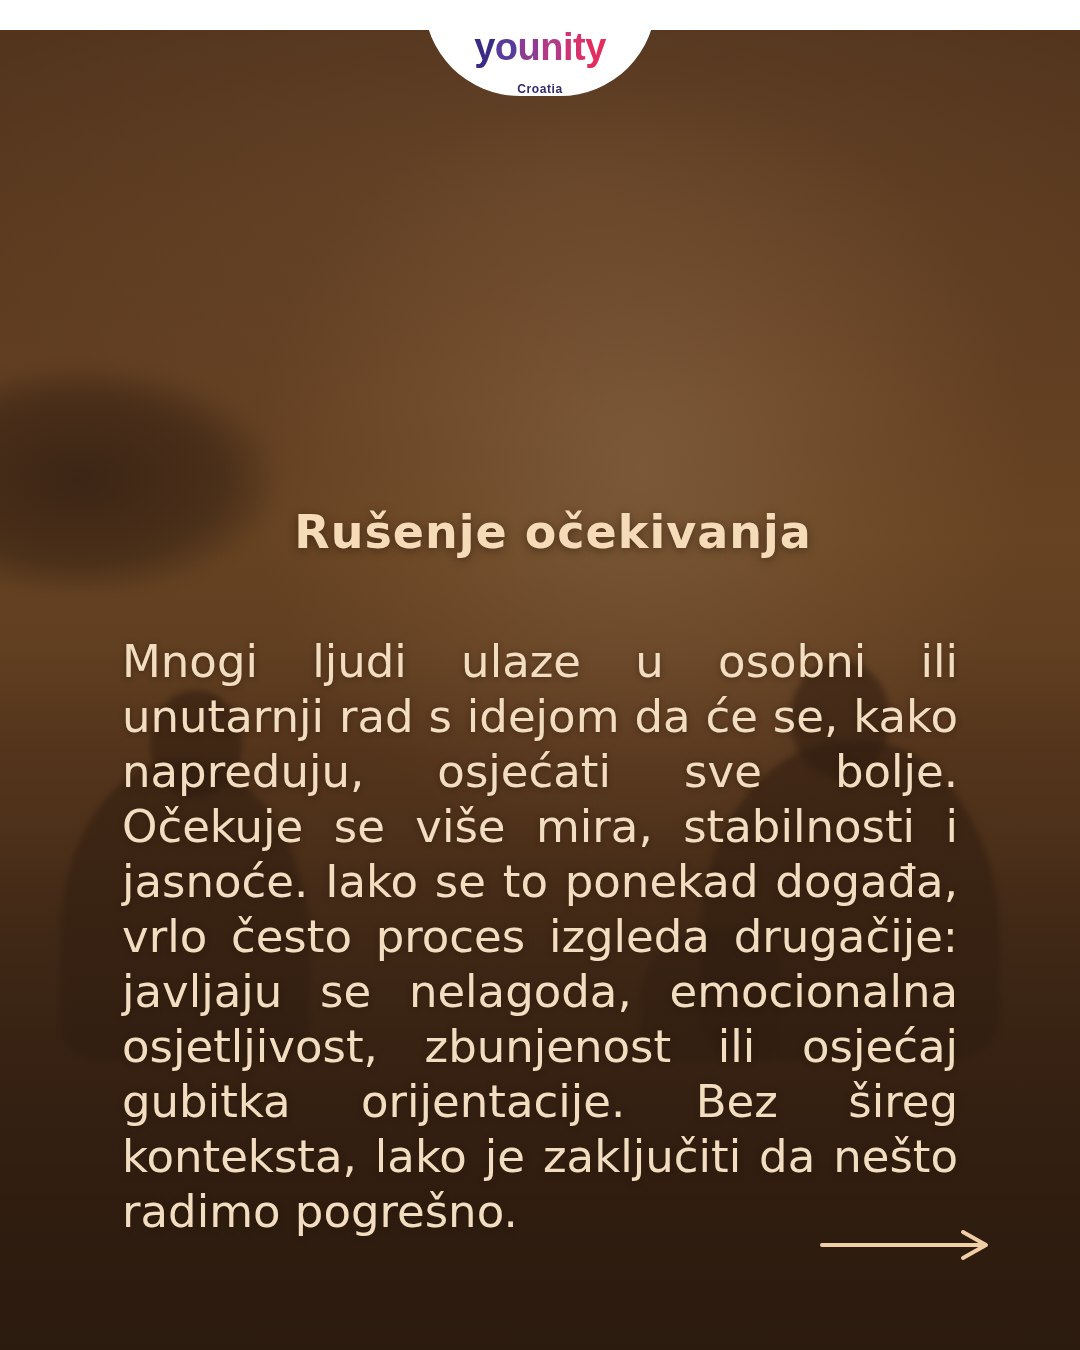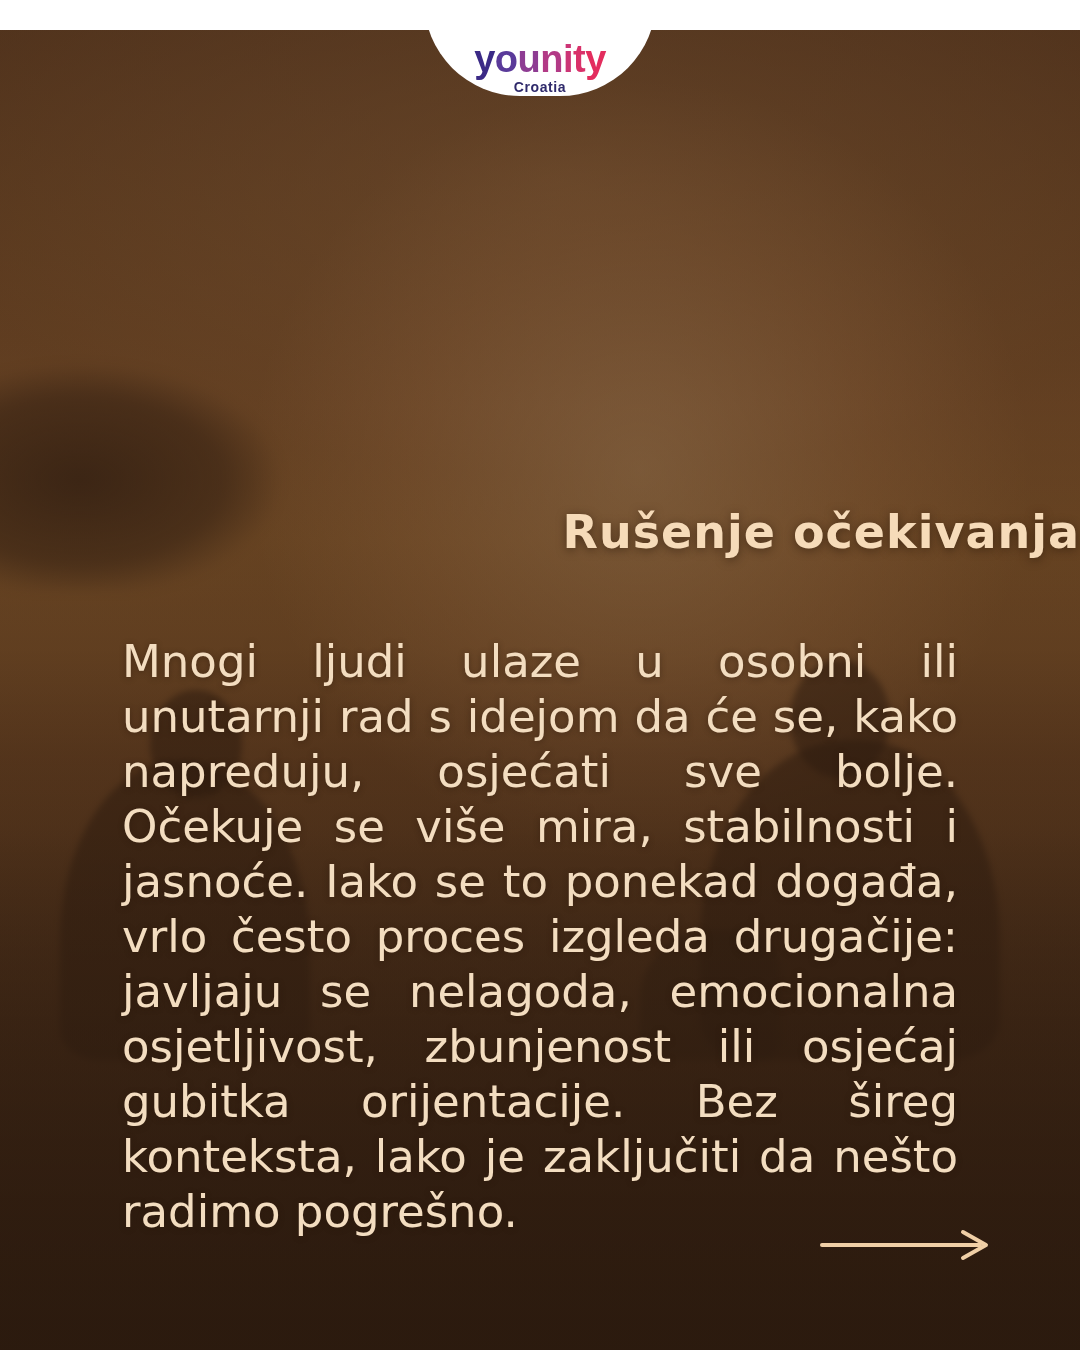--- a/index.html
+++ b/index.html
@@ -113,56 +113,56 @@
     top: 0;
     transform: translateX(-50%);
     width: 232px;
     height: 96px;
     background: #ffffff;
     border-radius: 0 0 116px 116px;
     display: flex;
     flex-direction: column;
     align-items: center;
     justify-content: flex-start;
-    padding-top: 40px;
+    padding-top: 28px;
     box-sizing: border-box;
   }
   .logo-word {
     font-size: 38px;
     font-weight: 700;
     letter-spacing: -0.5px;
     line-height: 1;
     white-space: nowrap;
   }
   .logo-word .y  { color: #3b2a86; }
   .logo-word .o  { color: #5a3a9a; }
   .logo-word .u  { color: #8e3c93; }
   .logo-word .n  { color: #b23a86; }
   .logo-word .i  { color: #cc3576; }
   .logo-word .t  { color: #d9316a; }
   .logo-word .y2 { color: #e32d5e; }
   .logo-sub {
-    margin-top: 1px;
-    font-size: 14px;
+    margin-top: 16px;
+    font-size: 12px;
     font-weight: 700;
     color: #2f2a6b;
     letter-spacing: 0.6px;
   }
 
   
   .content {
     position: absolute;
     left: 0; right: 0;
     top: 0;
   }
   .headline {
     position: absolute;
     left: 0; right: 0;
     top: 505px;
-    text-align: right;
+    text-align: center;
     font-family: "DejaVu Sans", sans-serif;
     font-weight: 700;
     font-size: 46px;
     letter-spacing: 1px;
     color: #f6dbb9;
     text-shadow: 0 2px 10px rgba(40,22,10,0.55);
     margin-left: 26px;
   }
   .body-copy {
     position: absolute;

